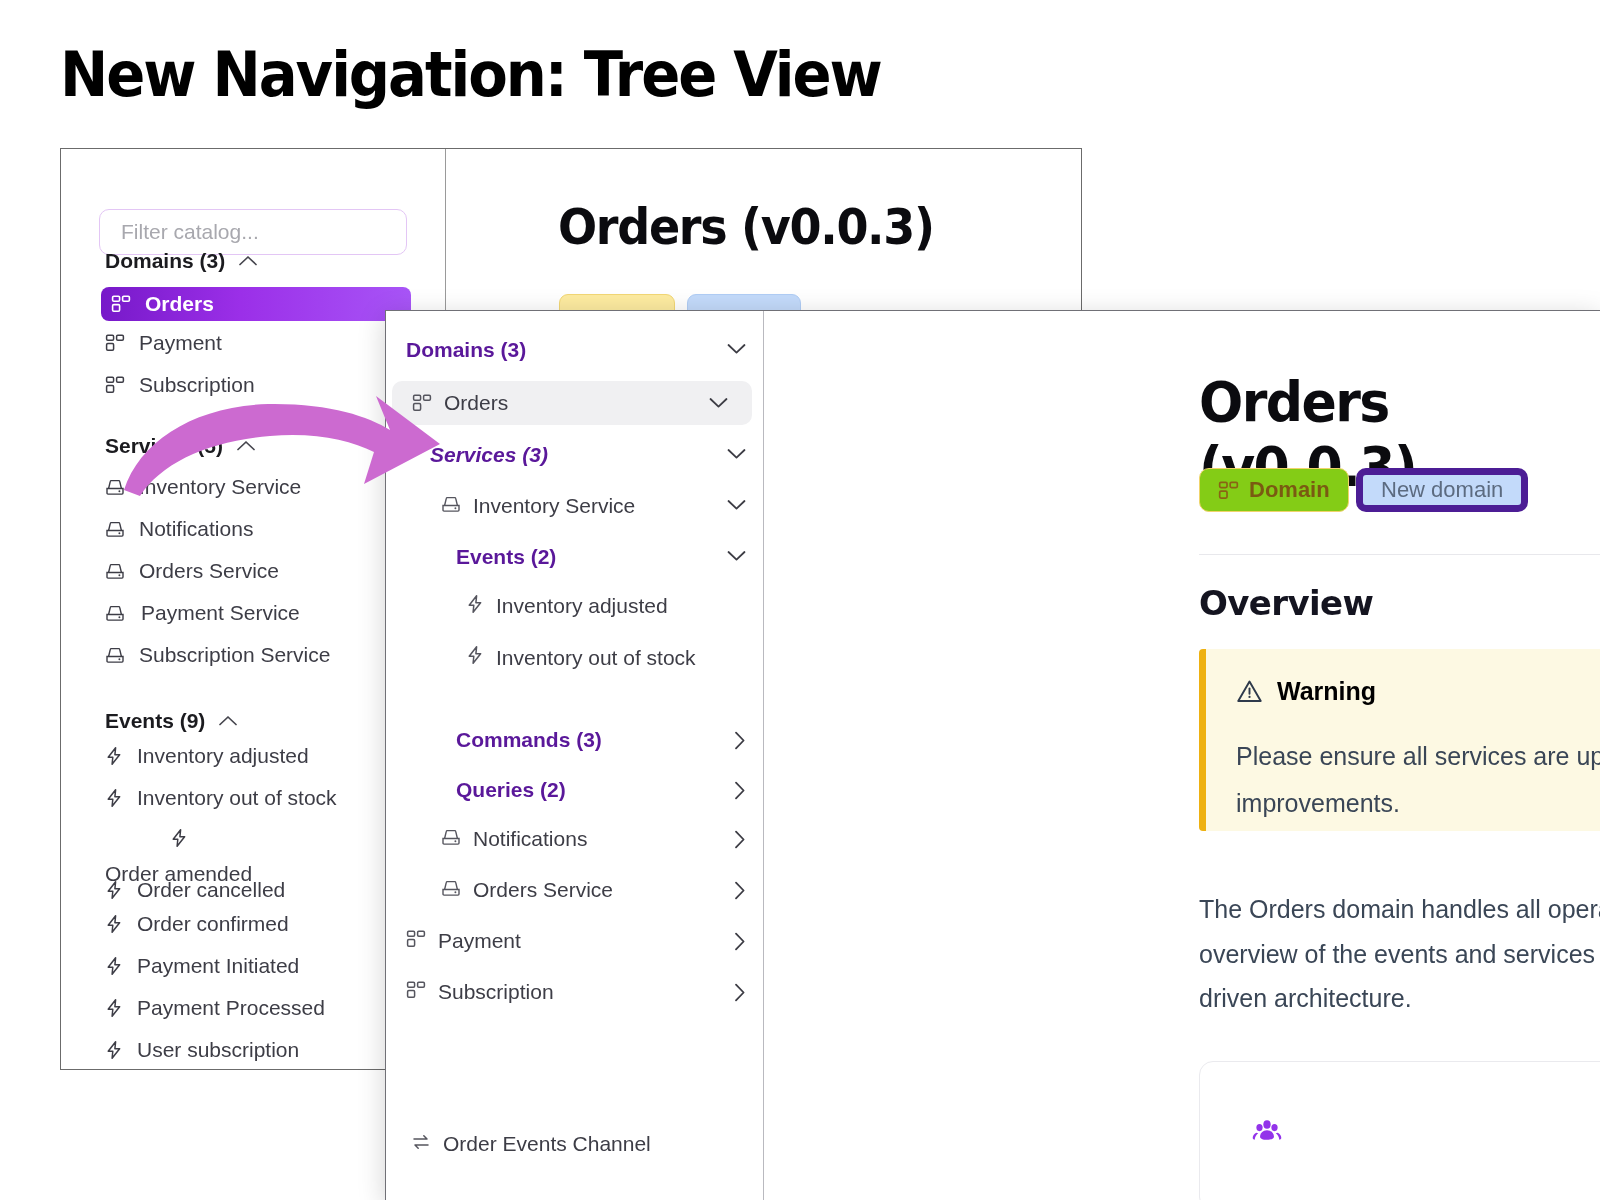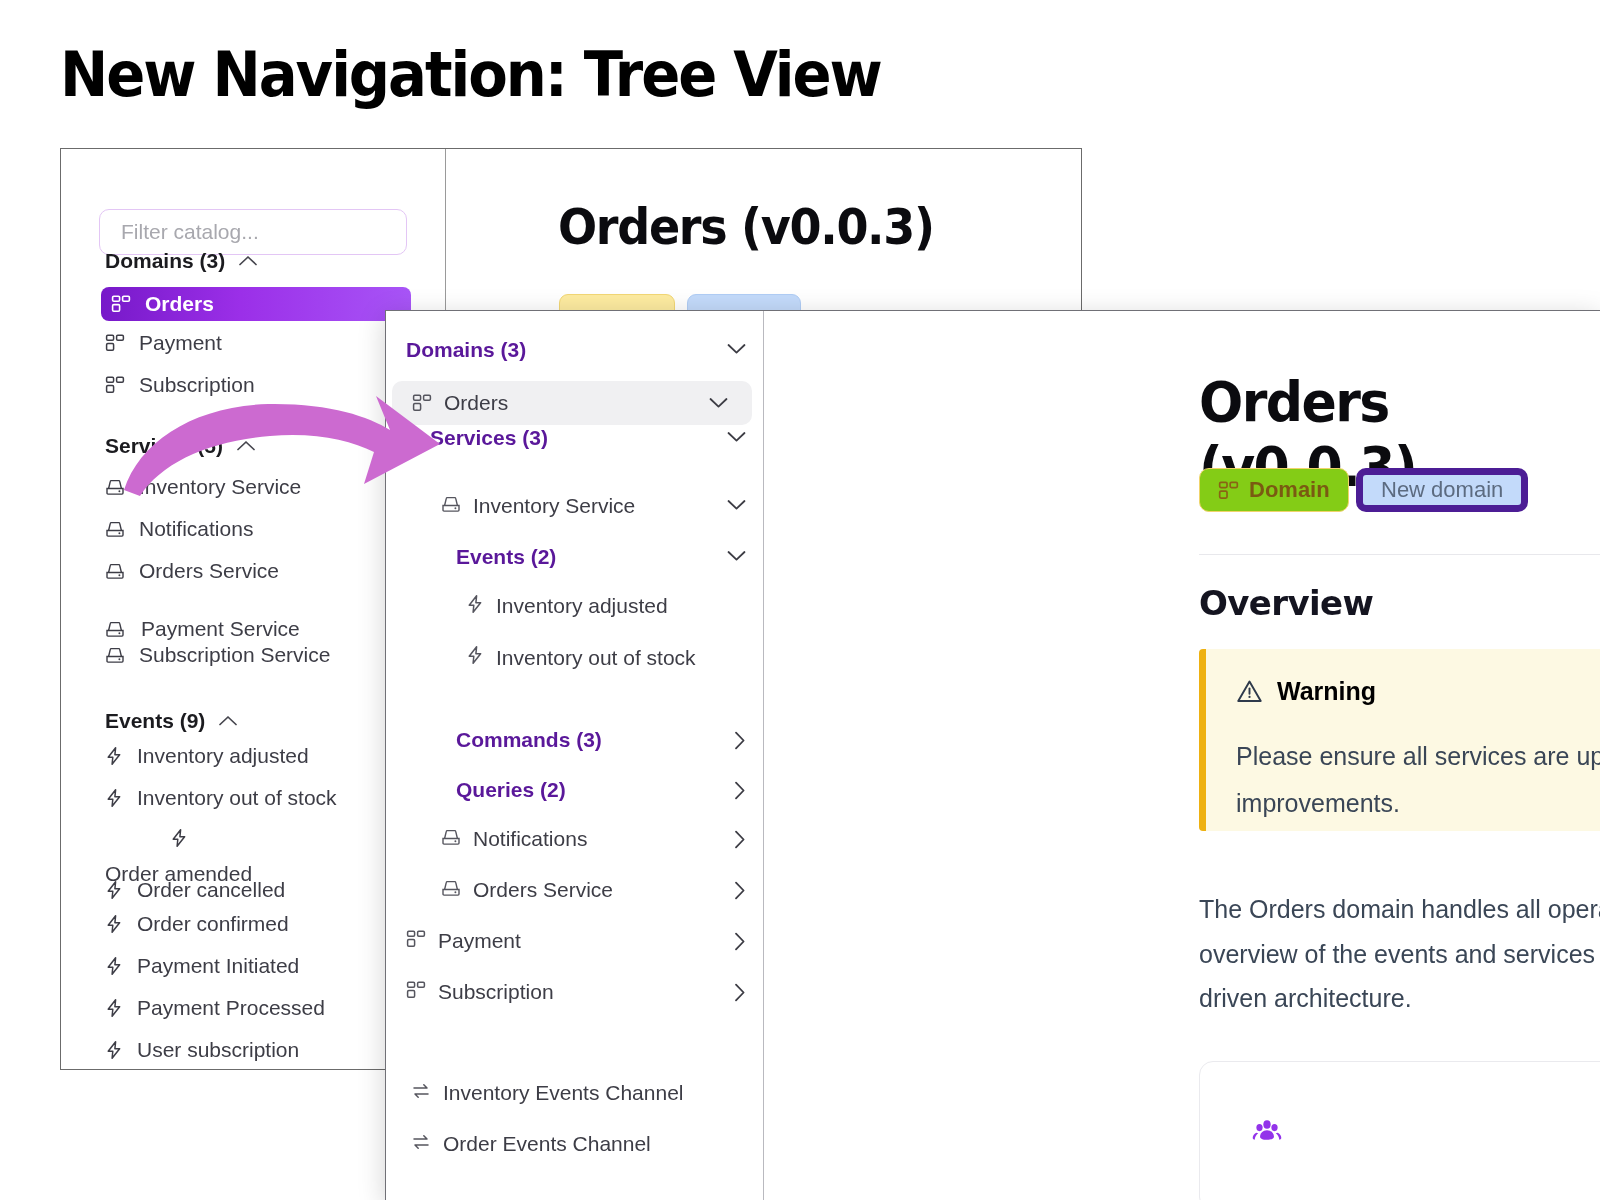--- a/index.html
+++ b/index.html
@@ -239,21 +239,21 @@
       <div class="bg-item" style="top:410px;">
         <span class="ic">
           <svg width="20" height="20" viewBox="0 0 20 20">
               <path d="M2 11.5h16v4.6a1 1 0 0 1-1 1H3a1 1 0 0 1-1-1z" fill="none" stroke="#3d3d46" stroke-width="1.4"></path>
               <path d="M3.6 11.5 5.3 4.4A1 1 0 0 1 6.3 3.6h7.4a1 1 0 0 1 1 .8l1.7 7.1" fill="none" stroke="#3d3d46" stroke-width="1.4"></path>
               <circle cx="14.4" cy="14.3" r="0.95" fill="#3d3d46"></circle>
             </svg>
         </span>
         <span>Orders Service</span>
       </div>
-      <div class="bg-item" style="top:468px;gap:16px;">
+      <div class="bg-item" style="top:452px;gap:16px;">
         <span class="ic">
           <svg width="20" height="20" viewBox="0 0 20 20">
               <path d="M2 11.5h16v4.6a1 1 0 0 1-1 1H3a1 1 0 0 1-1-1z" fill="none" stroke="#3d3d46" stroke-width="1.4"></path>
               <path d="M3.6 11.5 5.3 4.4A1 1 0 0 1 6.3 3.6h7.4a1 1 0 0 1 1 .8l1.7 7.1" fill="none" stroke="#3d3d46" stroke-width="1.4"></path>
               <circle cx="14.4" cy="14.3" r="0.95" fill="#3d3d46"></circle>
             </svg>
         </span>
         <span>Payment Service</span>
       </div>
       <div class="bg-item" style="top:494px;">
@@ -370,21 +370,21 @@
             </svg>
         </span>
         <span>Orders</span>
         <span class="chev-r">
           <svg width="19" height="12" viewBox="0 0 19 12">
               <path d="M1.5 2 9.5 9.6 17.5 2" fill="none" stroke="#3c3c44" stroke-width="1.8" stroke-linecap="round" stroke-linejoin="round"></path>
             </svg>
         </span>
       </div>
 
-      <div class="tree-row tree-grp" style="top:115px; padding-left:44px;">
+      <div class="tree-row tree-grp" style="top:132px; padding-left:44px;font-style:italic;">
         <span>Services (3)</span>
         <span class="chev-r">
           <svg width="19" height="12" viewBox="0 0 19 12">
               <path d="M1.5 2 9.5 9.6 17.5 2" fill="none" stroke="#3c3c44" stroke-width="1.8" stroke-linecap="round" stroke-linejoin="round"></path>
             </svg>
         </span>
       </div>
 
       <div class="tree-row tree-leaf" style="top:183px; padding-left:55px;">
         <span class="ic">
@@ -505,28 +505,20 @@
         </span>
         <span>Subscription</span>
         <span class="chev-r">
           <svg width="12" height="19" viewBox="0 0 12 19">
               <path d="M2 1.6 9.6 9.5 2 17.4" fill="none" stroke="#3c3c44" stroke-width="1.8" stroke-linecap="round" stroke-linejoin="round"></path>
             </svg>
         </span>
       </div>
 
 
-      <div class="tree-row tree-leaf" style="top:770px; padding-left:25px;">
-        <span class="ic">
-          <svg width="20" height="20" viewBox="0 0 20 20">
-              <path d="M3 7h13l-3.2-3.2M17 13H4l3.2 3.2" fill="none" stroke="#55555e" stroke-width="1.5" stroke-linecap="round" stroke-linejoin="round"></path>
-            </svg>
-        </span>
-        <span>Inventory Events Channel</span>
-      </div>
 
       <div class="tree-row tree-leaf" style="top:821px; padding-left:25px;">
         <span class="ic">
           <svg width="20" height="20" viewBox="0 0 20 20">
               <path d="M3 7h13l-3.2-3.2M17 13H4l3.2 3.2" fill="none" stroke="#55555e" stroke-width="1.5" stroke-linecap="round" stroke-linejoin="round"></path>
             </svg>
         </span>
         <span>Order Events Channel</span>
       </div>
     </div>

